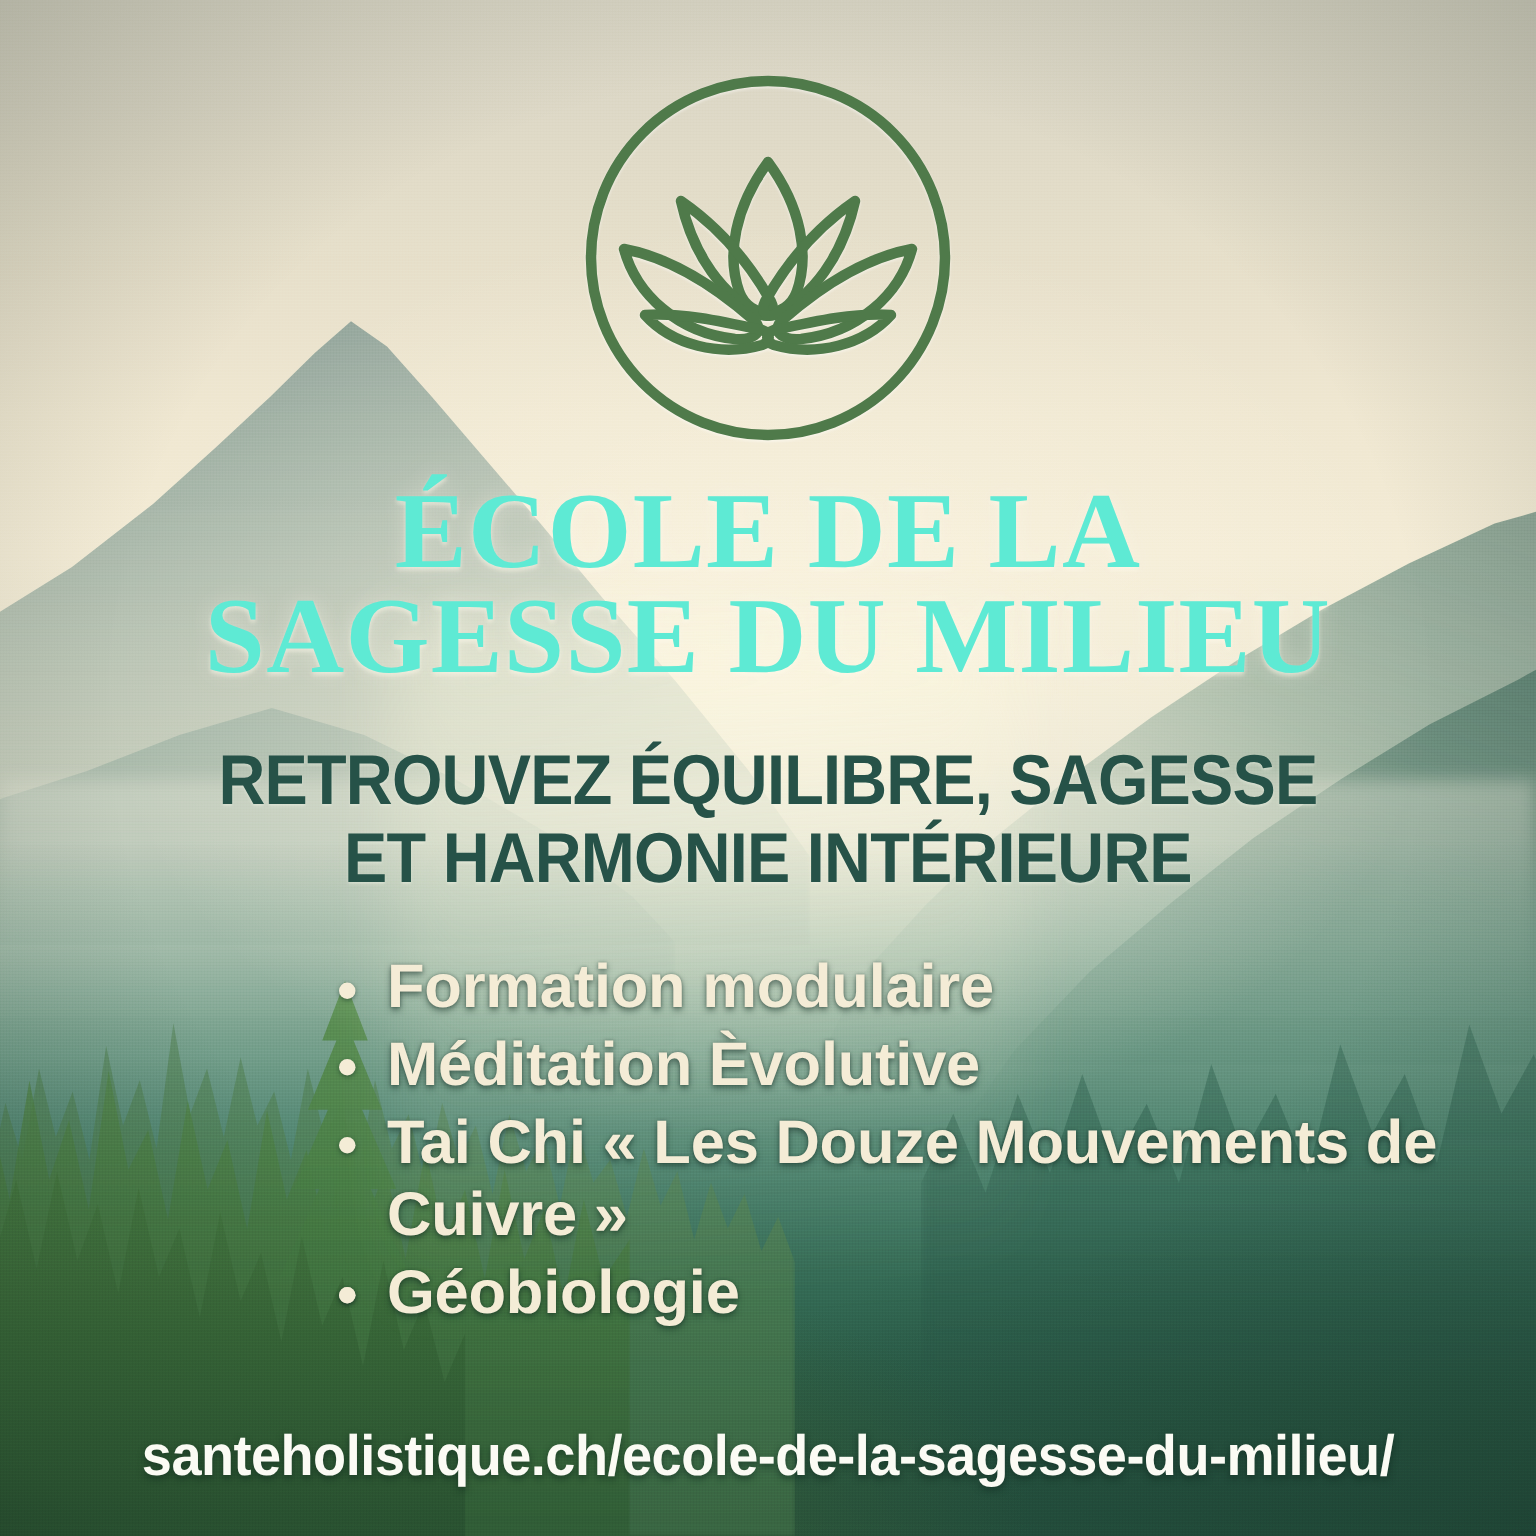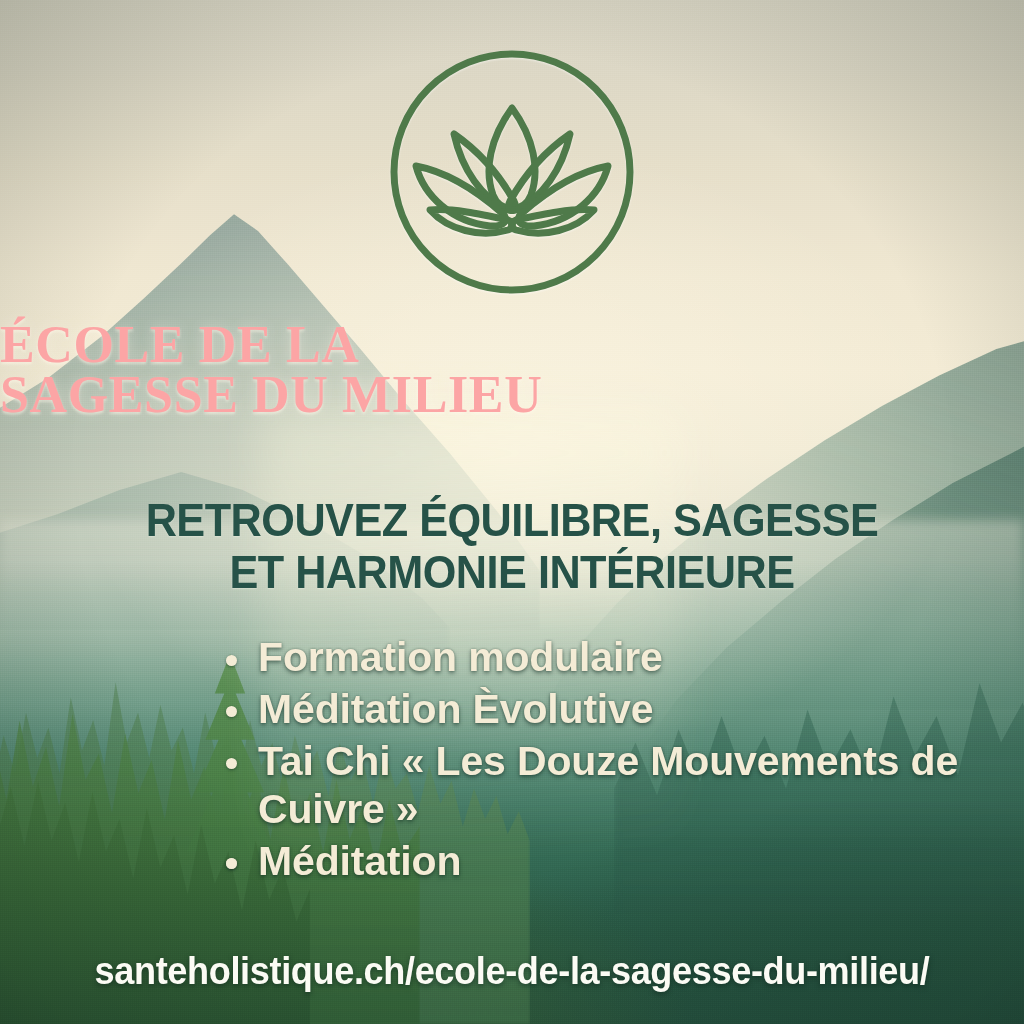--- a/index.html
+++ b/index.html
@@ -185,27 +185,27 @@
     position:absolute; left:50%; top:50px;
     transform:translateX(-50%);
     width:244px; height:244px;
     display:flex; align-items:center; justify-content:center;
   }
   .logo-wrap svg { display:block; width:244px; height:244px;
     filter:drop-shadow(0 1px 1px rgba(255,255,255,.55)); }
 
   .title {
     position:absolute; left:0; right:0; top:320px;
-    text-align:left;
+    text-align:center;
     font-family:"Liberation Serif", "DejaVu Serif", serif;
     font-weight:700;
-    font-size:52px;
+    font-size:72px;
     line-height:.97;
     letter-spacing:.012em;
-    color:#fca5a5;
+    color:#5eead4;
     text-shadow:0 2px 3px rgba(255,250,235,.55), 0 0 14px rgba(255,250,235,.35);
   }
   .title .l2 { display:block; }
 
   .subtitle {
     position:absolute; left:0; right:0; top:494px;
     text-align:center;
     font-family:"Liberation Sans", sans-serif;
     font-weight:700;
     font-size:47px;
@@ -319,20 +319,20 @@
       </li>
       <li>
         <span class="dot"></span>
         <span>Tai Chi « Les Douze Mouvements de Cuivre »</span>
       </li>
       <li>
         <span class="dot"></span>
       </li>
       <li>
         <span class="dot"></span>
-        <span>Méditation</span>
+        <span>Géobiologie</span>
       </li>
     </ul>
 
     <div class="url">santeholistique.ch/ecole-de-la-sagesse-du-milieu/</div>
 
   </div>
 </div>
 
 </body></html>

